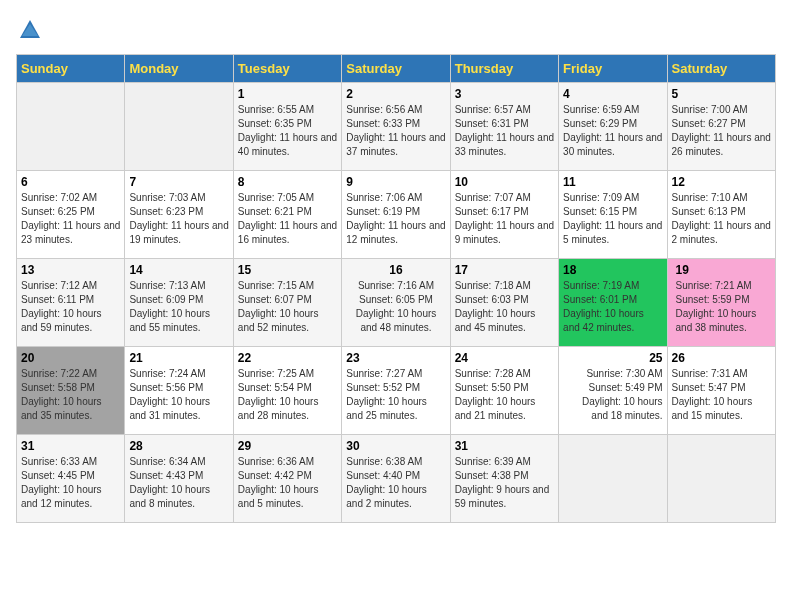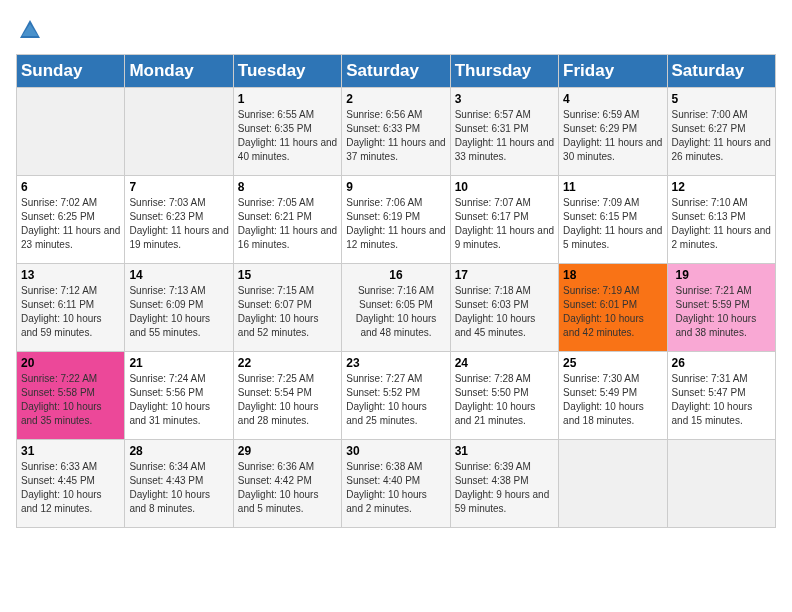--- a/index.html
+++ b/index.html
@@ -42,24 +42,24 @@
       font-size: 15px;
       color: #555;
     }
     table {
       width: 100%;
       border-collapse: collapse;
       font-size: 10.5px;
     }
     th {
       background-color: #2e75b6;
-      color: #ffffff;
+      color: #fde047;
       padding: 6px 4px;
       text-align: left;
-      font-size: 17px;
+      font-size: 13px;
       font-weight: bold;
       border: 1px solid #ccc;
     }
     td {
       border: 1px solid #ccc;
       vertical-align: top;
       padding: 4px;
       height: 88px;
       width: 108px;
     }
@@ -188,51 +188,51 @@
           <div class="day-info">Sunrise: 7:15 AM<br>Sunset: 6:07 PM<br>Daylight: 10 hours and 52 minutes.</div>
         </td>
         <td style="background: rgb(245, 245, 245); text-align: center;">
           <span class="day-num">16</span>
           <div class="day-info">Sunrise: 7:16 AM<br>Sunset: 6:05 PM<br>Daylight: 10 hours and 48 minutes.</div>
         </td>
         <td style="background: rgb(245, 245, 245);">
           <span class="day-num">17</span>
           <div class="day-info">Sunrise: 7:18 AM<br>Sunset: 6:03 PM<br>Daylight: 10 hours and 45 minutes.</div>
         </td>
-        <td style="background: #f97316;">
+        <td style="background: #22c55e;">
           <span class="day-num">18</span>
           <div class="day-info">Sunrise: 7:19 AM<br>Sunset: 6:01 PM<br>Daylight: 10 hours and 42 minutes.</div>
         </td>
         <td style="background: #f9a8d4; padding-left: 8px;">
           <span class="day-num">19</span>
           <div class="day-info">Sunrise: 7:21 AM<br>Sunset: 5:59 PM<br>Daylight: 10 hours and 38 minutes.</div>
         </td>
       </tr>
       <tr>
-        <td style="background: #ec4899;">
+        <td style="background: #a3a3a3;">
           <span class="day-num">20</span>
           <div class="day-info">Sunrise: 7:22 AM<br>Sunset: 5:58 PM<br>Daylight: 10 hours and 35 minutes.</div>
         </td>
         <td style="background: rgb(255, 255, 255);">
           <span class="day-num">21</span>
           <div class="day-info">Sunrise: 7:24 AM<br>Sunset: 5:56 PM<br>Daylight: 10 hours and 31 minutes.</div>
         </td>
         <td style="background: rgb(255, 255, 255);">
           <span class="day-num">22</span>
           <div class="day-info">Sunrise: 7:25 AM<br>Sunset: 5:54 PM<br>Daylight: 10 hours and 28 minutes.</div>
         </td>
         <td style="background: rgb(255, 255, 255);">
           <span class="day-num">23</span>
           <div class="day-info">Sunrise: 7:27 AM<br>Sunset: 5:52 PM<br>Daylight: 10 hours and 25 minutes.</div>
         </td>
         <td style="background: rgb(255, 255, 255);">
           <span class="day-num">24</span>
           <div class="day-info">Sunrise: 7:28 AM<br>Sunset: 5:50 PM<br>Daylight: 10 hours and 21 minutes.</div>
         </td>
-        <td style="background: rgb(255, 255, 255);">
+        <td style="background: rgb(255, 255, 255); text-align: right;">
           <span class="day-num">25</span>
           <div class="day-info">Sunrise: 7:30 AM<br>Sunset: 5:49 PM<br>Daylight: 10 hours and 18 minutes.</div>
         </td>
         <td style="background: rgb(255, 255, 255);">
           <span class="day-num">26</span>
           <div class="day-info">Sunrise: 7:31 AM<br>Sunset: 5:47 PM<br>Daylight: 10 hours and 15 minutes.</div>
         </td>
       </tr>
       <tr>
         <td style="background: rgb(245, 245, 245);">

